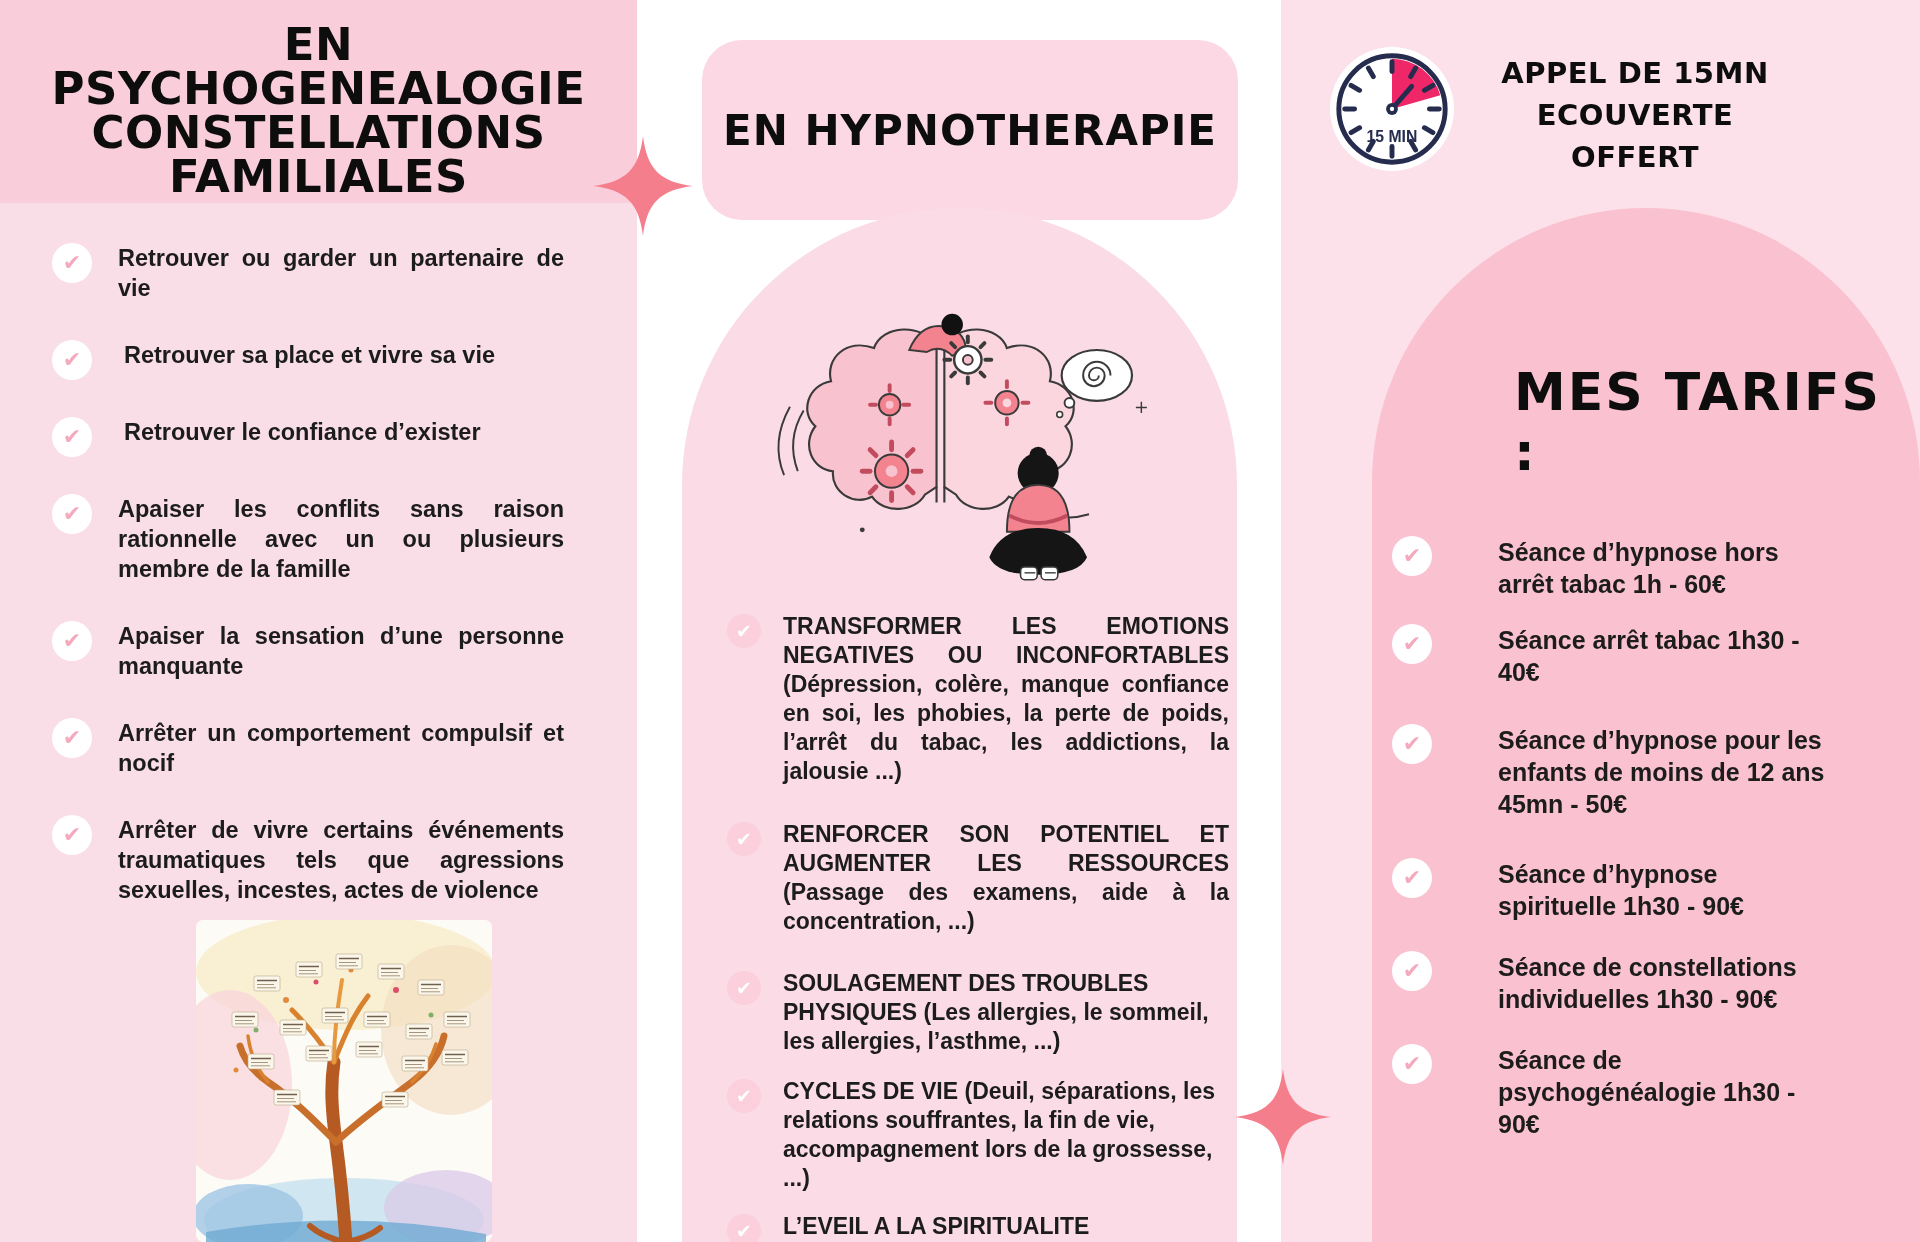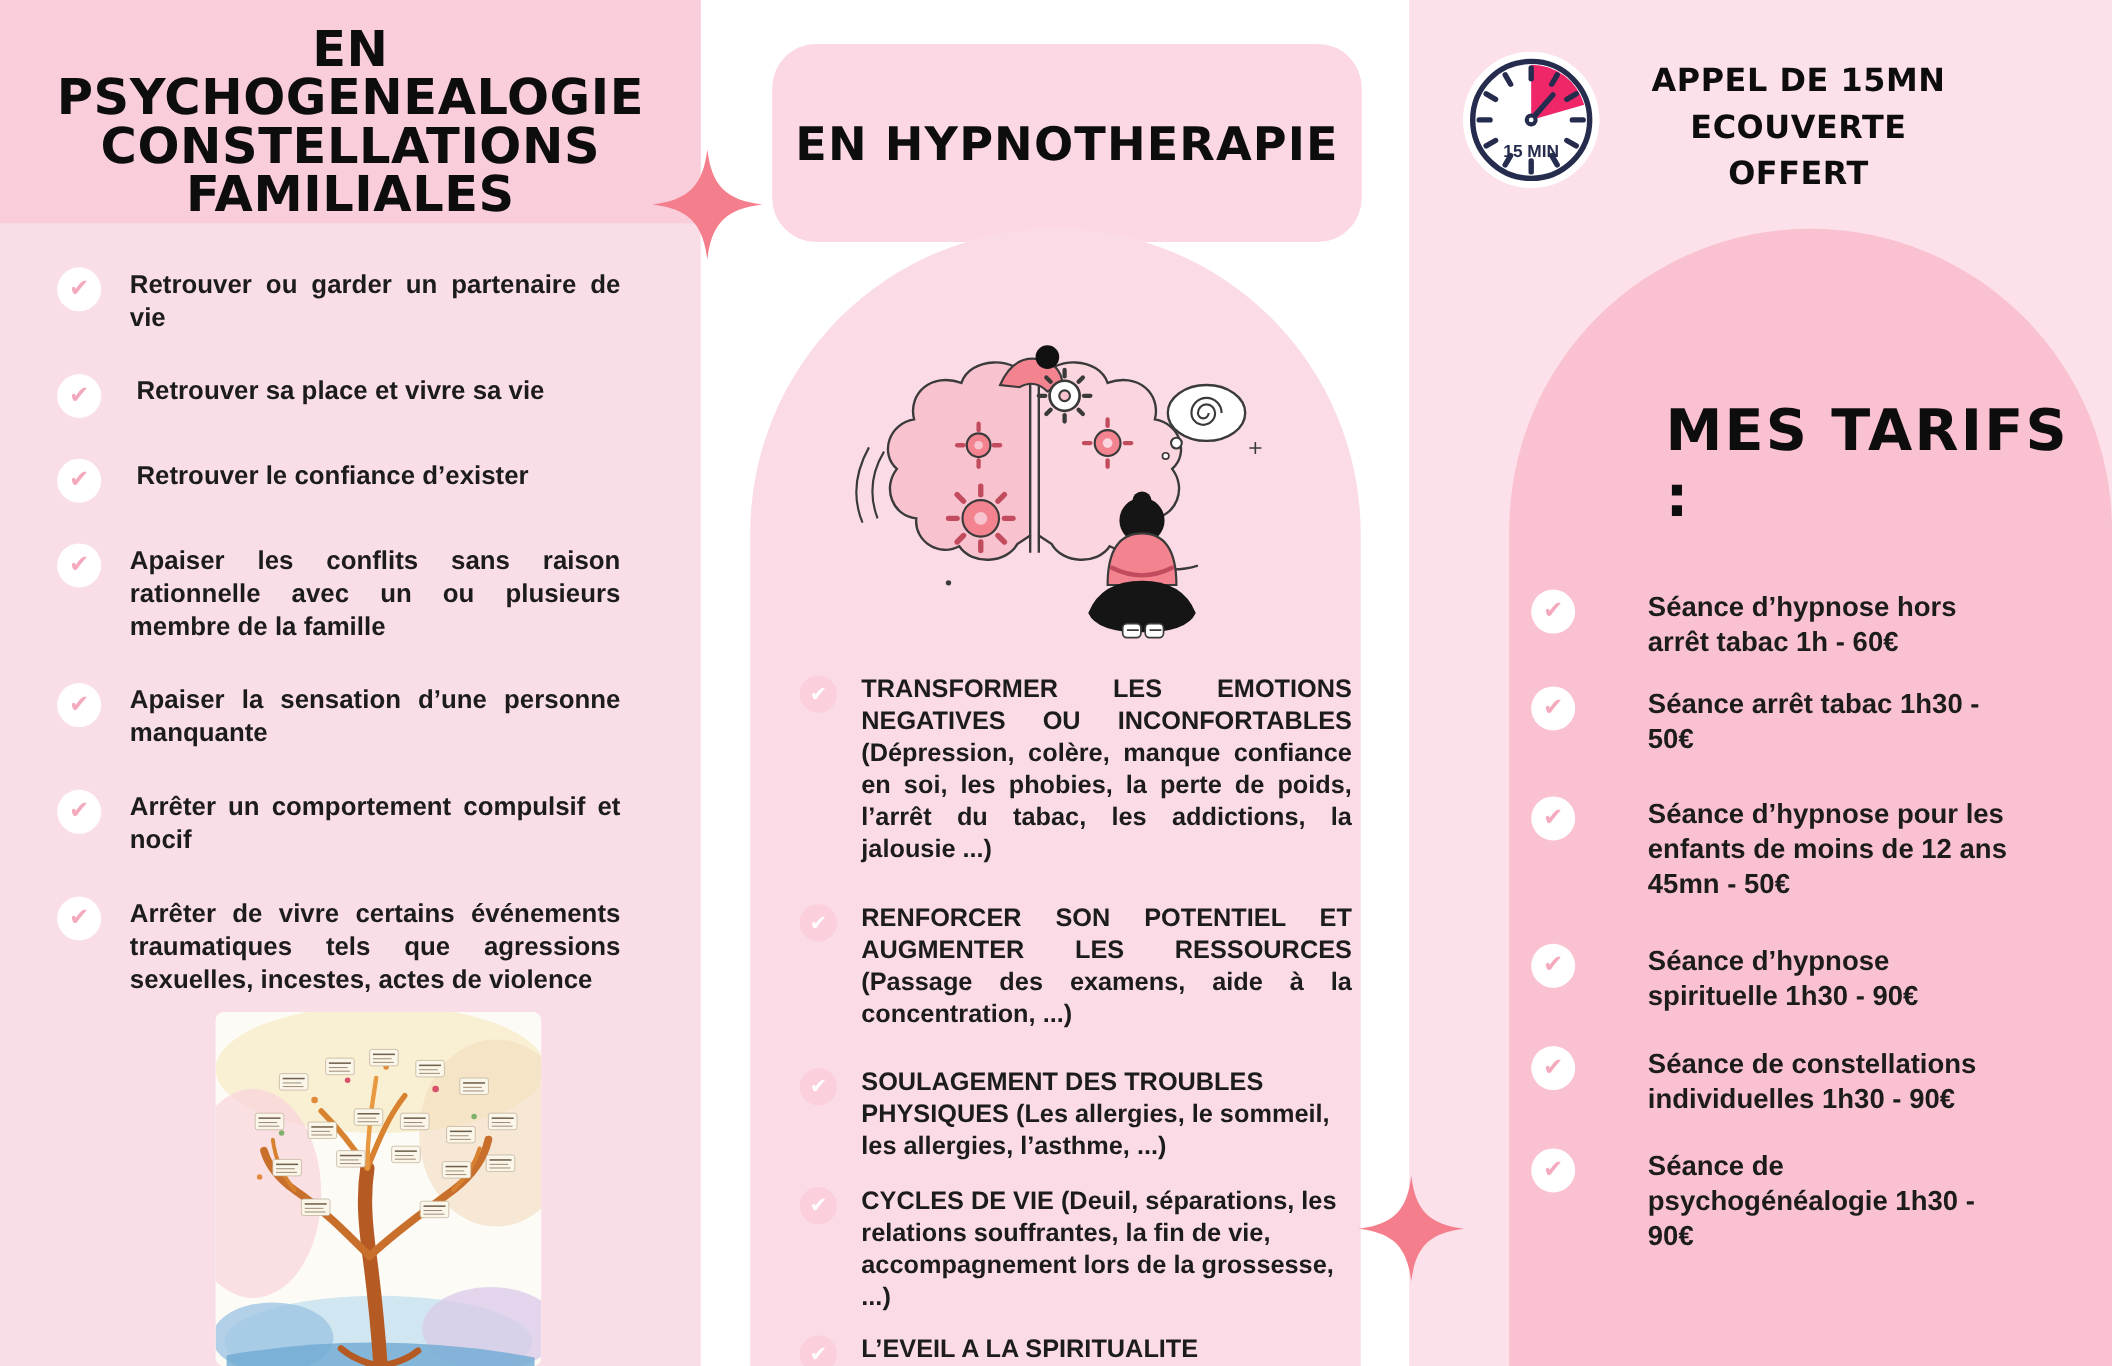--- a/index.html
+++ b/index.html
@@ -374,21 +374,21 @@
 
   <h2 class="tariffs-title">MES TARIFS :</h2>
 
   <ul class="right-list">
     <li class="check-row">
       <span class="check">✔</span>
       <p>Séance d’hypnose hors arrêt tabac 1h - 60€</p>
     </li>
     <li class="check-row">
       <span class="check">✔</span>
-      <p>Séance arrêt tabac 1h30 - 50€</p>
+      <p>Séance arrêt tabac 1h30 - 40€</p>
     </li>
     <li class="check-row">
       <span class="check">✔</span>
       <p>Séance d’hypnose pour les enfants de moins de 12 ans 45mn - 50€</p>
     </li>
     <li class="check-row">
       <span class="check">✔</span>
       <p>Séance d’hypnose spirituelle 1h30 - 90€</p>
     </li>
     <li class="check-row">

